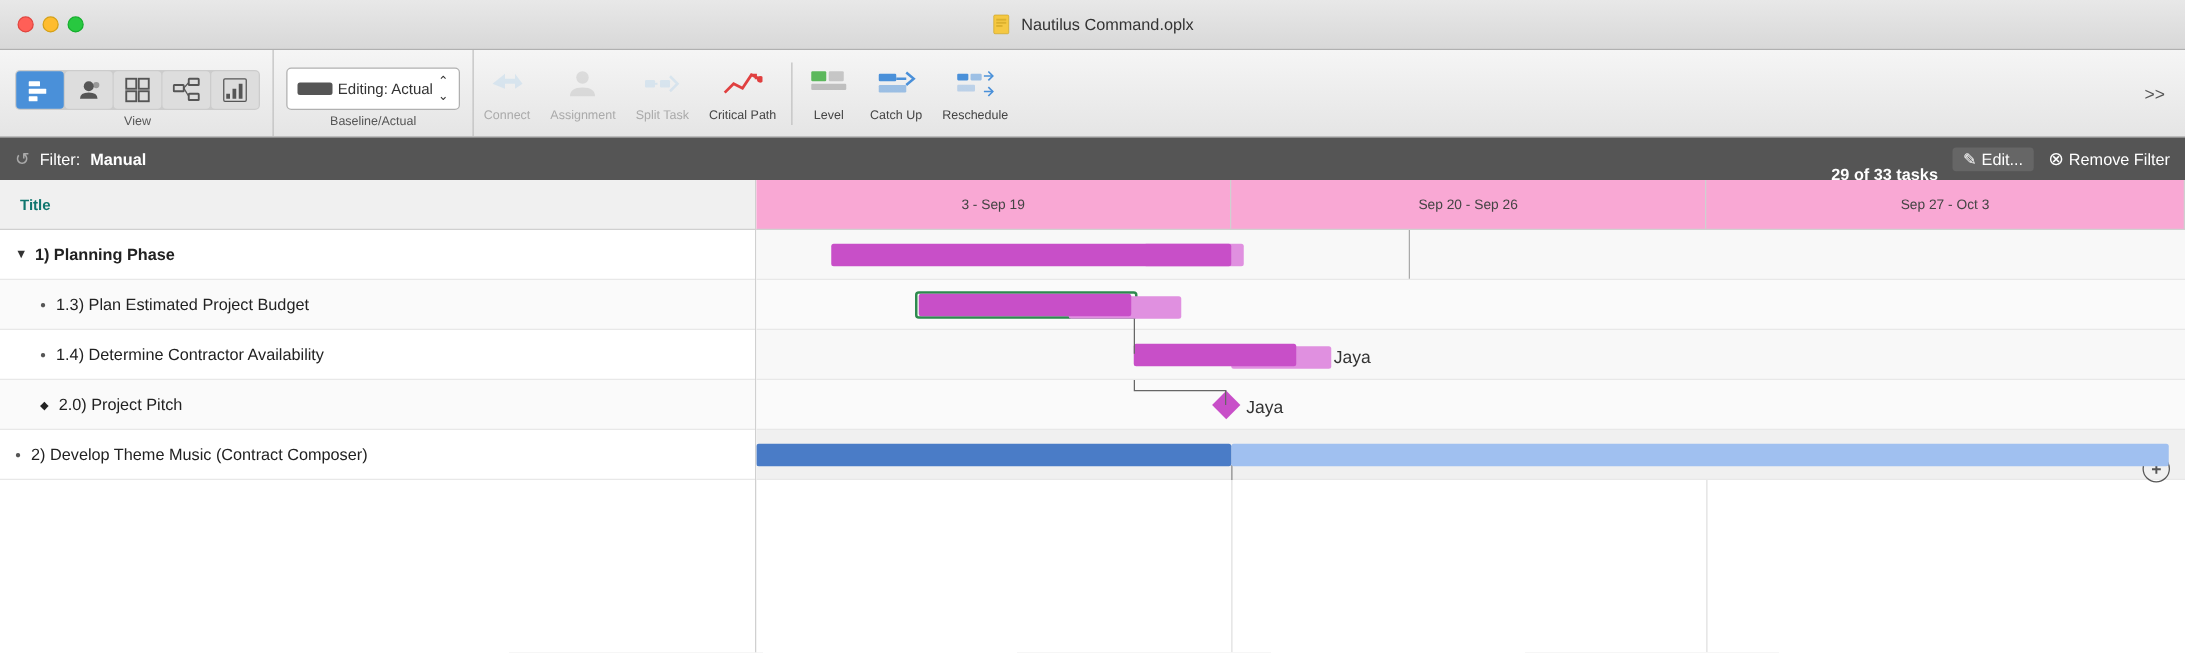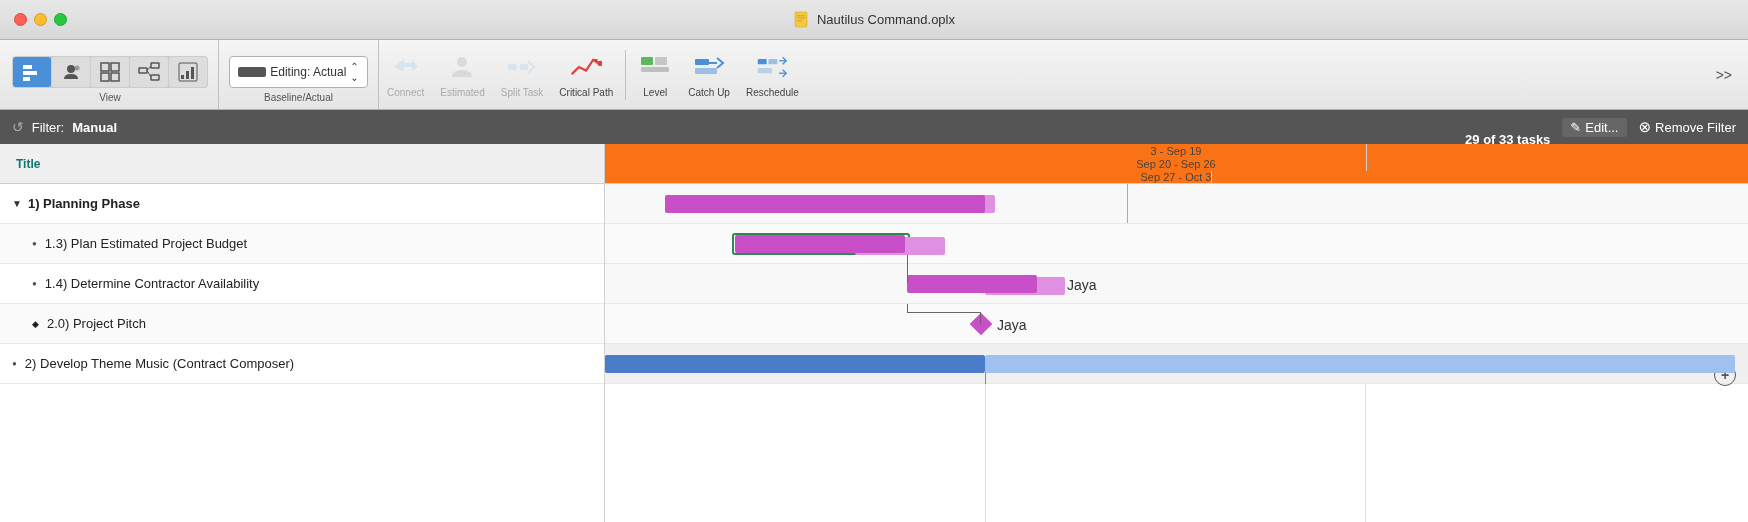--- a/index.html
+++ b/index.html
@@ -243,25 +243,24 @@
     
     .gantt-panel {
       flex: 1;
       display: flex;
       flex-direction: column;
       overflow: hidden;
       position: relative;
     }
     .gantt-header {
       height: 40px;
-      background: #f97316;
+      background: #f9a8d4;
       border-bottom: 1px solid #d0d0d0;
       display: flex;
       align-items: center;
-      flex-direction: column;
     }
     .gantt-col-header {
       display: flex;
       align-items: center;
       justify-content: center;
       font-size: 11px;
       font-weight: 500;
       color: #444;
       border-right: 1px solid #d0d0d0;
       height: 100%;
@@ -429,21 +428,21 @@
     <span class="icon-label">Connect</span>
   </div>
 
   <div class="icon-btn dimmed">
     <div class="icon-area">
       <svg width="32" height="32" viewBox="0 0 32 32" fill="none">
         <circle cx="16" cy="11" r="5" fill="#888" opacity="0.5"></circle>
         <path d="M6 26 Q6 19 16 19 Q26 19 26 26" fill="#888" opacity="0.5"></path>
       </svg>
     </div>
-    <span class="icon-label">Estimated</span>
+    <span class="icon-label">Assignment</span>
   </div>
 
   <div class="icon-btn dimmed">
     <div class="icon-area">
       <svg width="32" height="32" viewBox="0 0 32 32" fill="none">
         <rect x="2" y="13" width="8" height="6" rx="1" fill="#7ab8e8" opacity="0.5"></rect>
         <rect x="14" y="13" width="8" height="6" rx="1" fill="#7ab8e8" opacity="0.5"></rect>
         <line x1="10" y1="16" x2="14" y2="16" stroke="#7ab8e8" stroke-width="1.5" stroke-dasharray="2,2" opacity="0.5"></line>
         <path d="M22 10 L28 16 L22 22" fill="none" stroke="#7ab8e8" stroke-width="2" opacity="0.5"></path>
       </svg>

